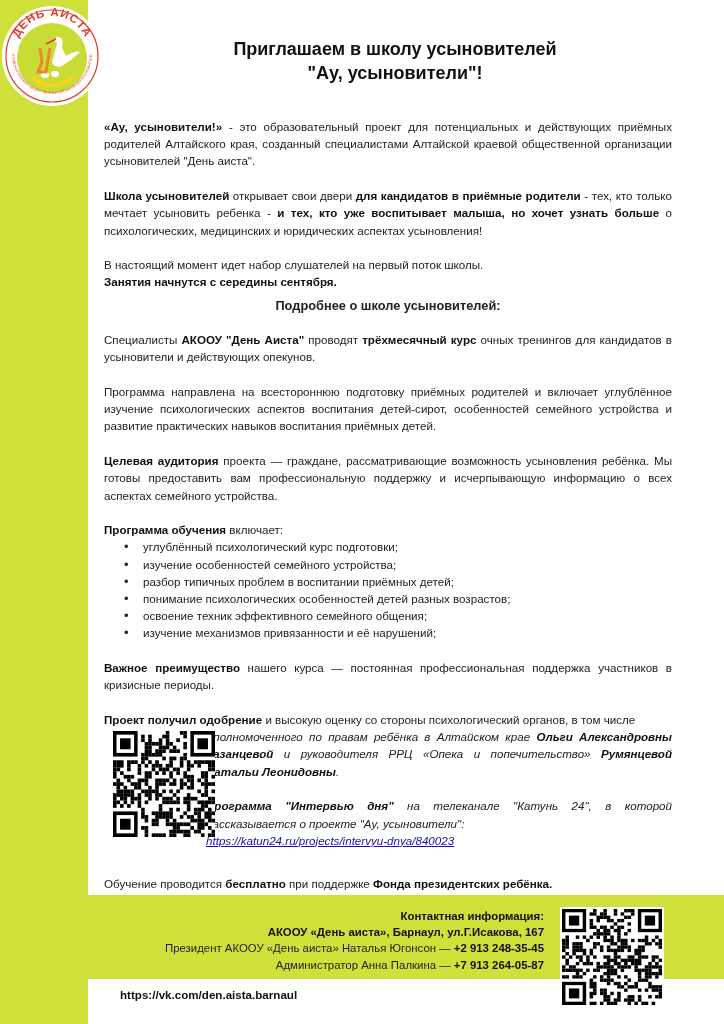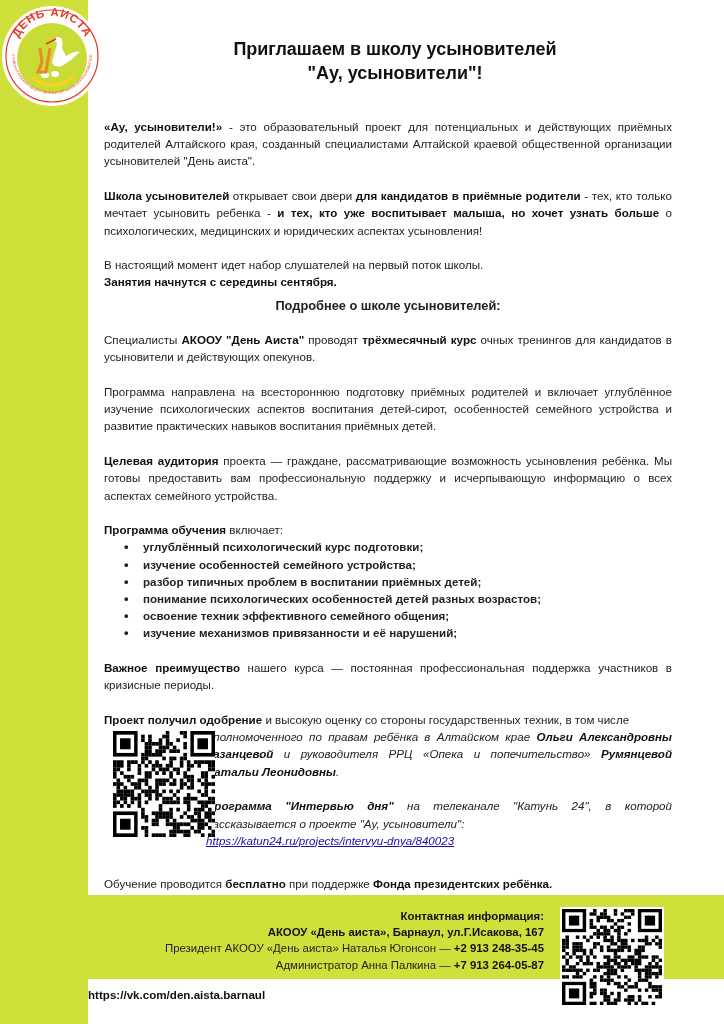--- a/index.html
+++ b/index.html
@@ -15,35 +15,35 @@
            font-family: "Liberation Sans", sans-serif; font-weight: bold; font-size: 18px; line-height: 24px; color: #111; }
 
   .content { position: absolute; left: 104px; top: 118px; width: 568px;
              font-family: "Liberation Sans", sans-serif; font-size: 11.6px; line-height: 17.2px; color: #222; }
   .p { text-align: justify; }
   .gap { height: 17.5px; }
   .subhead { text-align: center; font-weight: bold; font-size: 12.8px; margin: 6px 0 0 0; line-height: 17px; }
   .arial { font-family: "Liberation Sans", sans-serif; }
   b { color: #111; }
   ul.list { list-style: none; margin: 0; padding: 0; }
-  ul.list li { position: relative; padding-left: 39px; font-weight: bold; }
+  ul.list li { position: relative; padding-left: 39px; }
   ul.list li::before { content: "\2022"; position: absolute; left: 20px; top: 0; font-size: 13px; }
 
   .approval-block { position: relative; }
   .approval-right { margin-left: 102px; text-align: justify; font-style: italic; }
   .link { color: #1a0dab; text-decoration: underline; cursor: pointer; }
 
   .qr { position: absolute; background: #fff; }
   .qr svg { display: block; }
   .qr-left { left: 113px; top: 731px; width: 102px; height: 106px; }
   .qr-right { left: 560px; top: 907px; width: 104px; height: 100px; padding: 2px; }
 
   .contacts { position: absolute; left: 104px; top: 908px; width: 440px;
               font-family: "Liberation Sans", sans-serif; font-size: 11.4px; line-height: 16.2px; color: #222; text-align: right; }
-  .vk { position: absolute; left: 88px; top: 988px; font-family: "Liberation Sans", sans-serif;
+  .vk { position: absolute; left: 120px; top: 988px; font-family: "Liberation Sans", sans-serif;
         font-size: 11.6px; font-weight: bold; color: #111; }
 </style>
 </head>
 <body>
 
 <div class="stripe"></div>
 <div class="band"></div>
 
 <div class="logo">
   <svg width="104" height="104" viewBox="0 0 104 104">
@@ -99,21 +99,21 @@
     <li>изучение особенностей семейного устройства;</li>
     <li>разбор типичных проблем в воспитании приёмных детей;</li>
     <li>понимание психологических особенностей детей разных возрастов;</li>
     <li>освоение техник эффективного семейного общения;</li>
     <li>изучение механизмов привязанности и её нарушений;</li>
   </ul>
   <div class="gap"></div>
   <p class="p"><b>Важное преимущество</b><span> нашего курса — постоянная профессиональная поддержка участников в кризисные периоды.</span></p>
   <div class="gap"></div>
   <div class="approval-block">
-    <p class="p"><b>Проект получил одобрение</b><span> и высокую оценку со стороны государственных техник, в том числе</span></p>
+    <p class="p"><b>Проект получил одобрение</b><span> и высокую оценку со стороны психологический органов, в том числе</span></p>
     <div class="approval-right">
       <p class="p"><span>Уполномоченного по правам ребёнка в Алтайском крае </span><b>Ольги Александровны Казанцевой</b><span> и руководителя РРЦ «Опека и попечительство» </span><b>Румянцевой Натальи Леонидовны</b><span>.</span></p>
       <div class="gap"></div>
       <p class="p"><b>Программа "Интервью дня"</b><span> на телеканале "Катунь 24", в которой рассказывается о проекте "Ау, усыновители":</span><br><a class="link">https://katun24.ru/projects/intervyu-dnya/840023</a></p>
     </div>
   </div>
   <div class="gap"></div>
   <div class="gap" style="height:8px"></div>
   <p class="arial"><span>Обучение проводится </span><b>бесплатно</b><span> при поддержке </span><b>Фонда президентских ребёнка.</b></p>
 </div>

